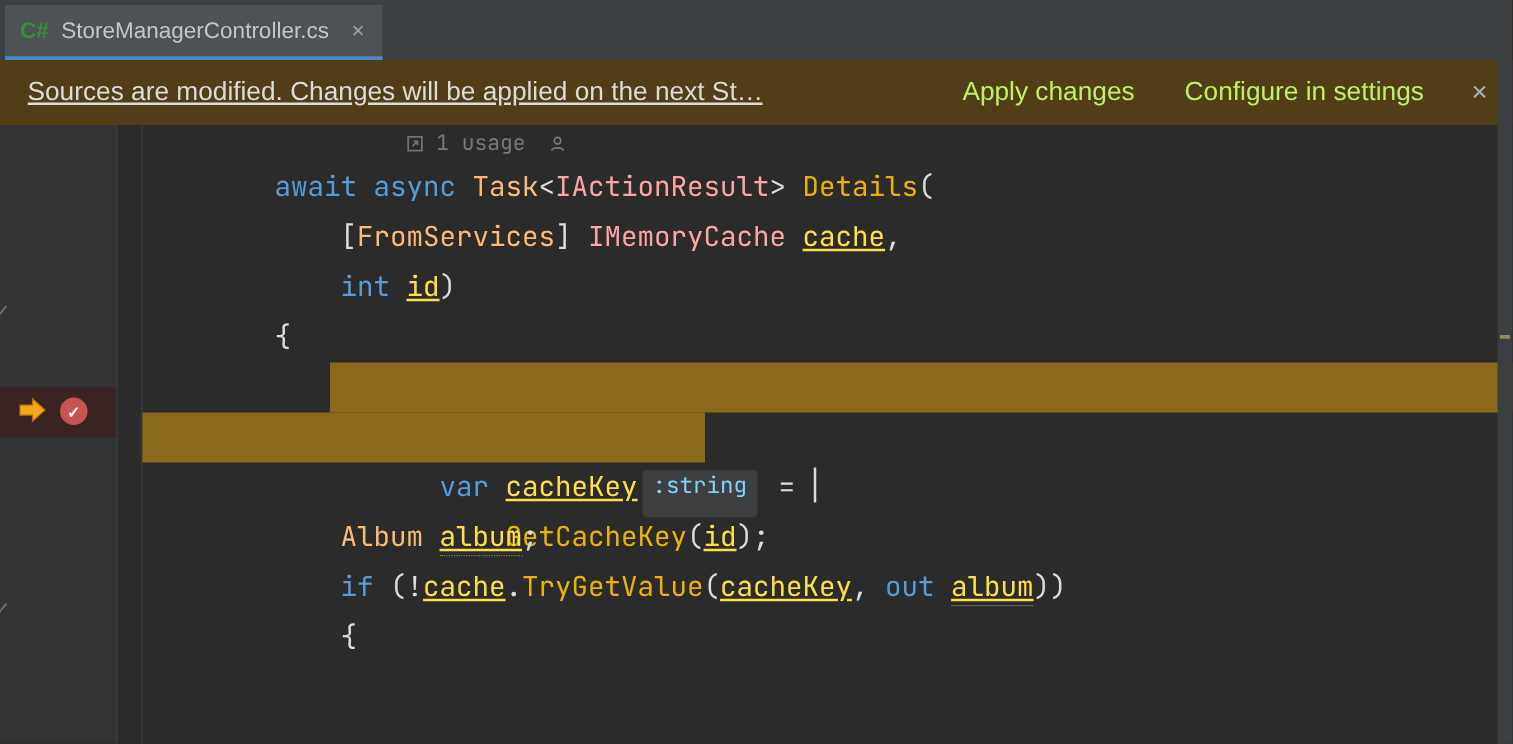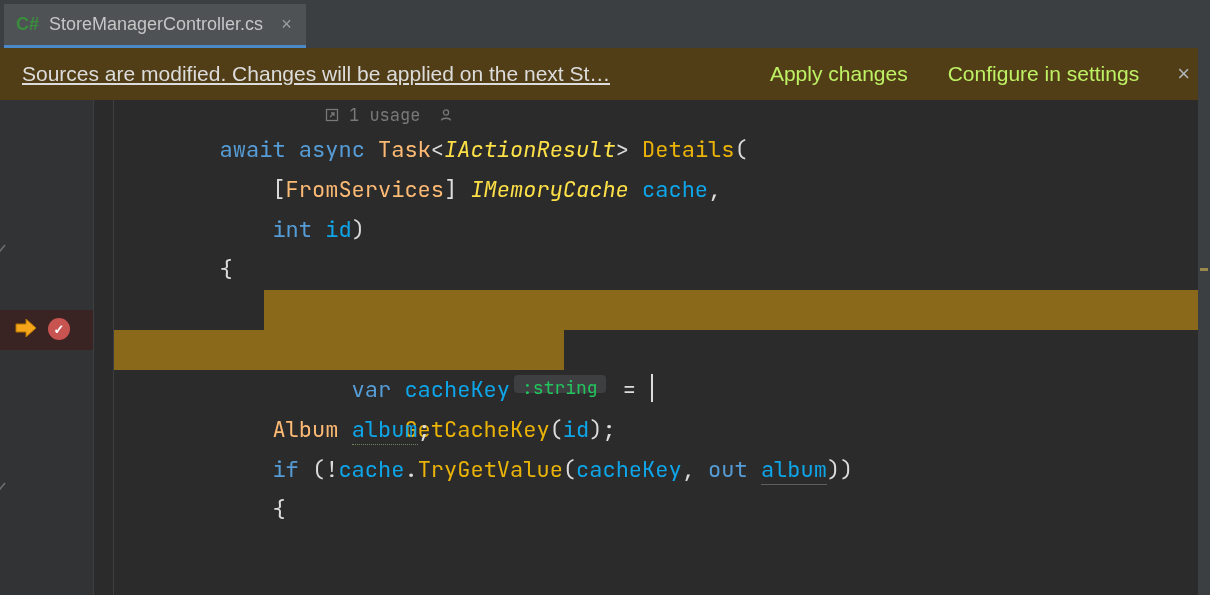--- a/index.html
+++ b/index.html
@@ -168,37 +168,37 @@
     position: relative;
   }
   .hl-exec {
     position: absolute;
     left: 0; right: 0; top: 0; bottom: 0;
     background: #8a6a1a;
     z-index: 0;
   }
   .code-line > span { position: relative; z-index: 1; }
   .kw-blue { color: #569cd6; }
-  .type-iface { color: #fde047; font-style: italic; }
+  .type-iface { color: #fca5a5; }
   .type-pink { color: #fdba74; }
   .method { color: #eab308; }
-  .ident { color: #0ea5e9; }
+  .ident { color: #fde047; text-decoration: underline; }
   .punct { color: #dcdcdc; }
   .underline-warn { border-bottom: 1px dotted #6a8759; }
   .underline-use  { border-bottom: 1px solid #5e5e5e; }
 
   .inlay {
     display: inline-block;
     background: #3d3f41;
-    color: #22c55e;
+    color: #7dd3fc;
     font-size: 18px;
     border-radius: 4px;
     padding: 0 8px;
     line-height: 26px;
-    height: 18px;
+    height: 38px;
     vertical-align: 3px;
     margin: 0 4px;
   }
   .caret {
     display: inline-block;
     width: 2px;
     height: 28px;
     background: #dcdcdc;
     vertical-align: -5px;
     margin-left: 2px;

